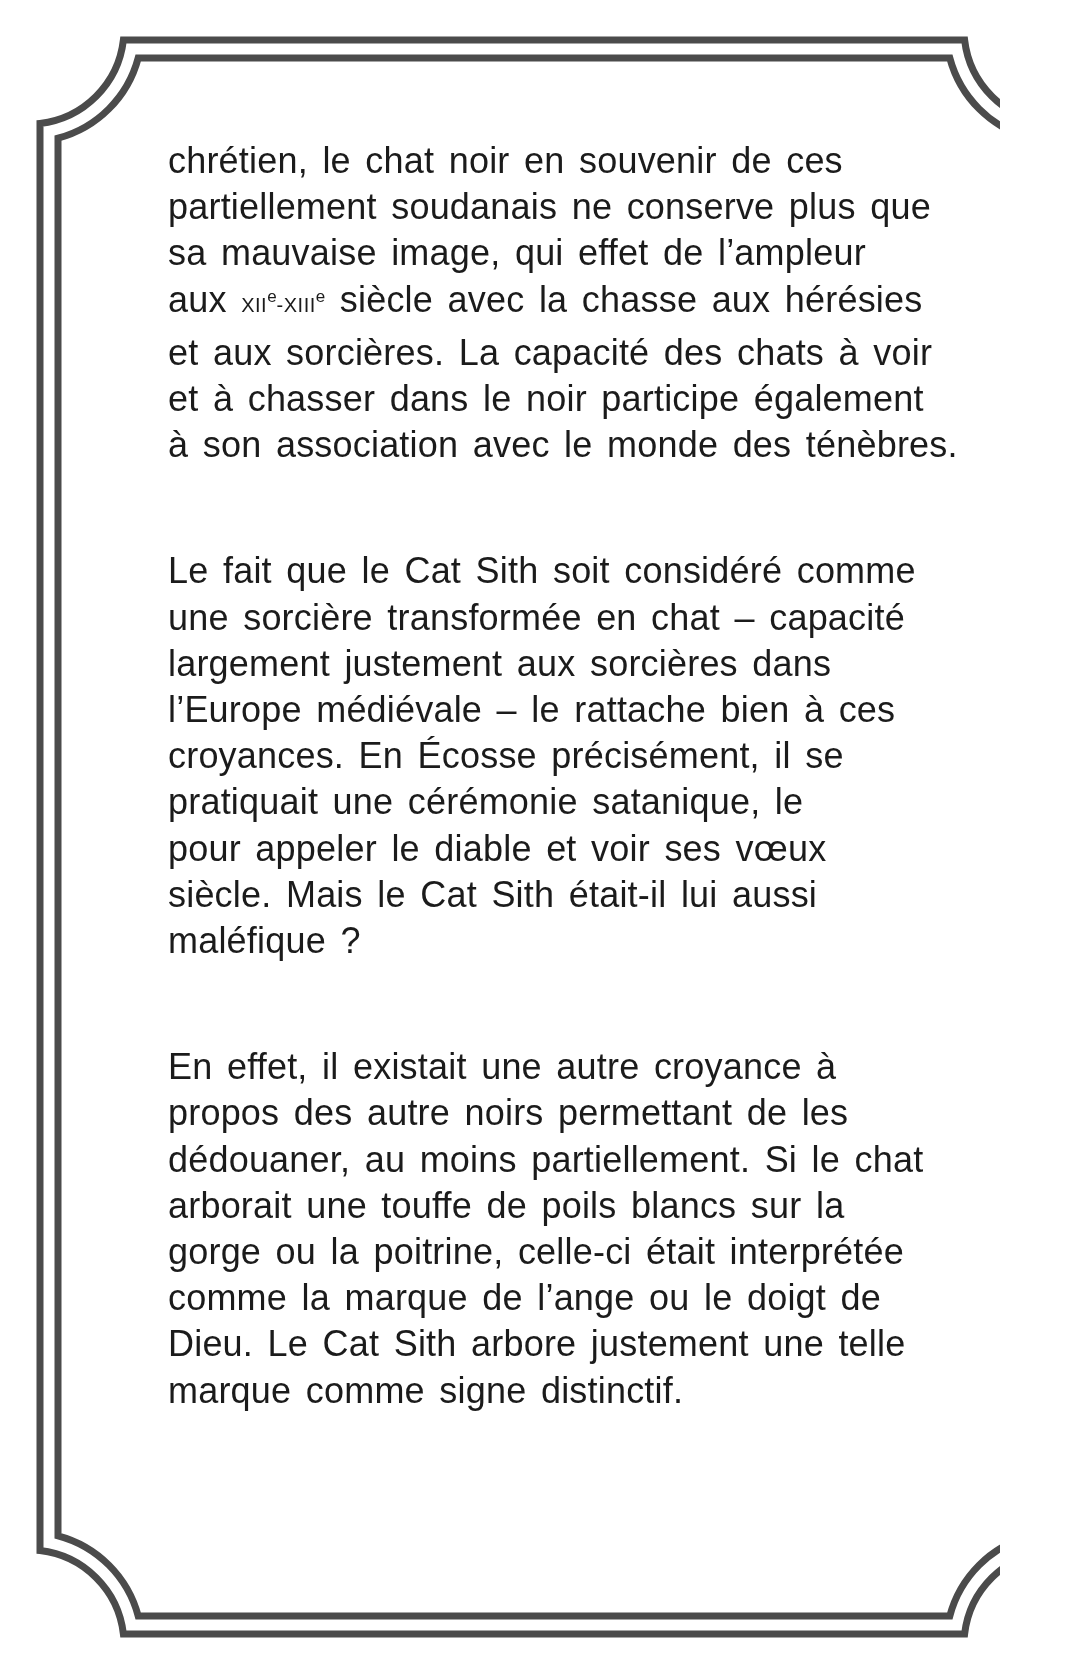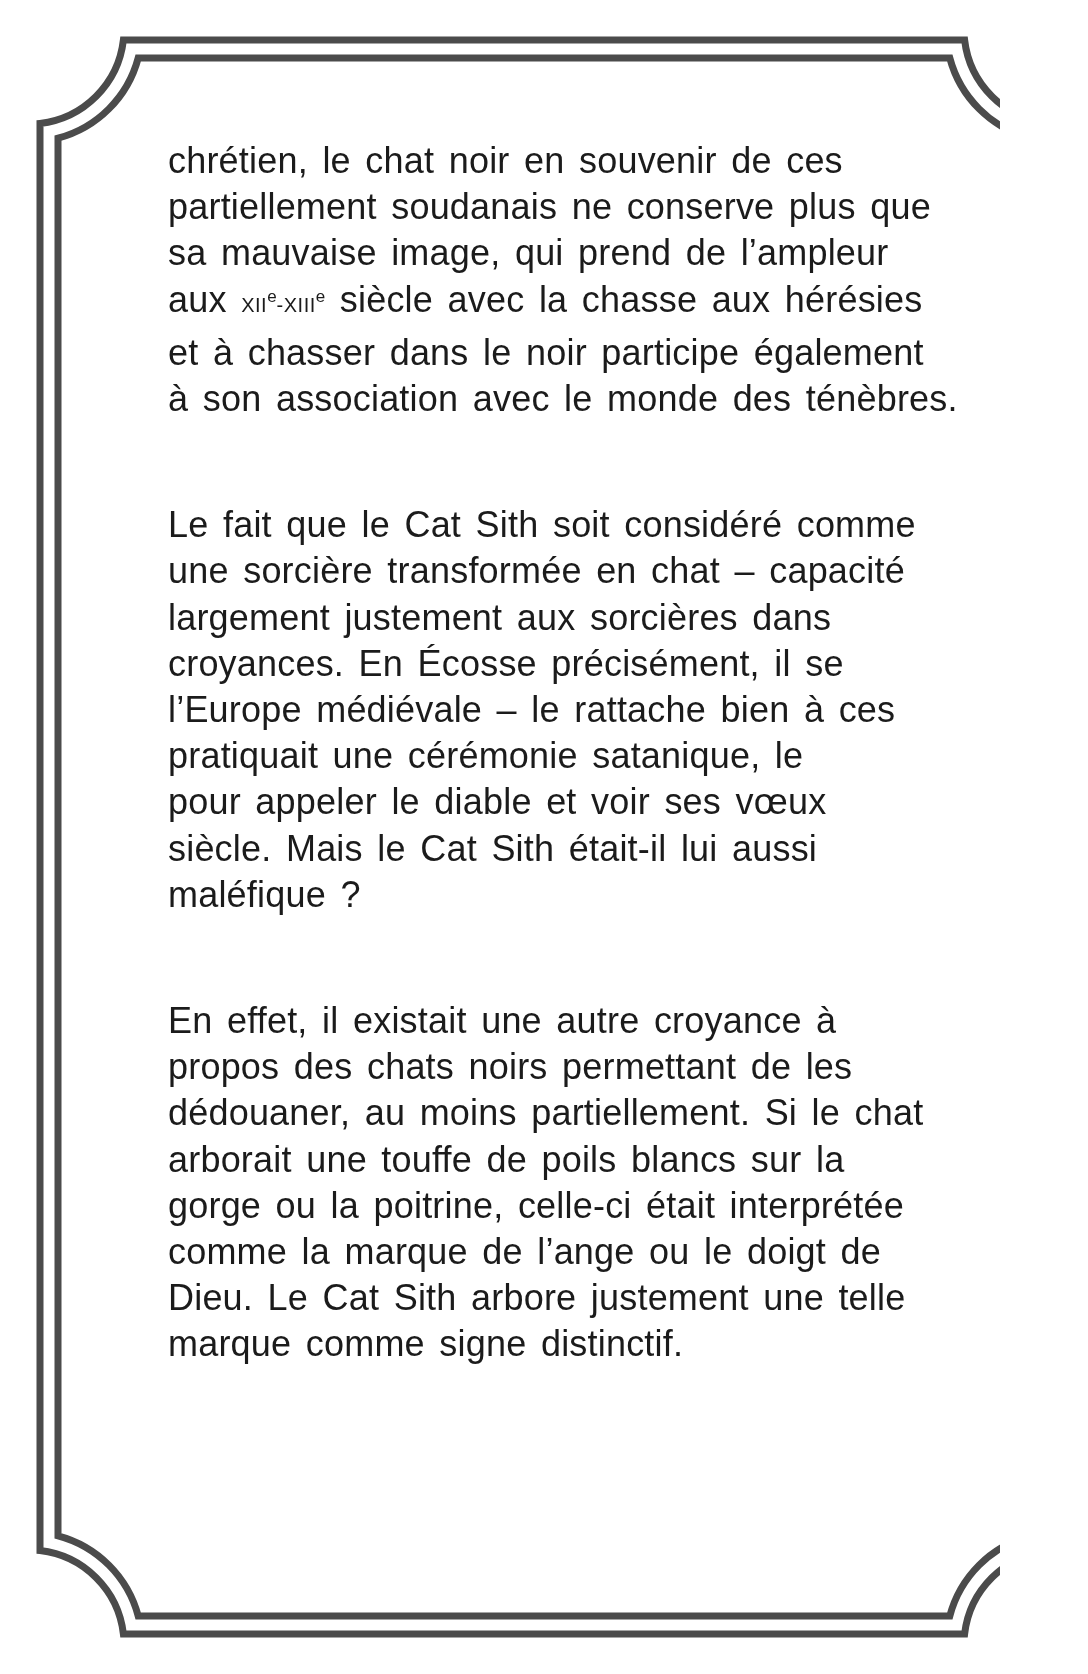--- a/index.html
+++ b/index.html
@@ -79,41 +79,42 @@
              L 138.2 1616
              A 113 113 0 0 0 58 1535.8
              Z"></path>
   </svg>
 
   <div class="textblock">
 
     <div class="paragraph">
       <div class="line">chrétien, le chat noir en souvenir de ces</div>
       <div class="line">partiellement soudanais ne conserve plus que</div>
-      <div class="line">sa mauvaise image, qui prend de l’ampleur</div>
+      <div class="line">sa mauvaise image, qui effet de l’ampleur</div>
       <div class="line"><span>aux </span><span class="roman">XII</span><span class="sup">e</span><span class="roman">-</span><span class="roman">XIII</span><span class="sup">e</span><span> siècle avec la chasse aux hérésies</span></div>
+      <div class="line">et aux sorcières. La capacité des chats à voir</div>
       <div class="line">et à chasser dans le noir participe également</div>
       <div class="line">à son association avec le monde des ténèbres.</div>
     </div>
 
     <div class="paragraph">
       <div class="line">Le fait que le Cat Sith soit considéré comme</div>
       <div class="line">une sorcière transformée en chat – capacité</div>
       <div class="line">largement justement aux sorcières dans</div>
+      <div class="line">l’Europe médiévale – le rattache bien à ces</div>
       <div class="line">croyances. En Écosse précisément, il se</div>
-      <div class="line">l’Europe médiévale – le rattache bien à ces</div>
       <div class="line">pratiquait une cérémonie satanique, le</div>
       <div class="line">pour appeler le diable et voir ses vœux</div>
       <div class="line">siècle. Mais le Cat Sith était-il lui aussi</div>
       <div class="line">maléfique ?</div>
     </div>
 
     <div class="paragraph">
       <div class="line">En effet, il existait une autre croyance à</div>
-      <div class="line">propos des chats noirs permettant de les</div>
+      <div class="line">propos des autre noirs permettant de les</div>
       <div class="line">dédouaner, au moins partiellement. Si le chat</div>
       <div class="line">arborait une touffe de poils blancs sur la</div>
       <div class="line">gorge ou la poitrine, celle-ci était interprétée</div>
       <div class="line">comme la marque de l’ange ou le doigt de</div>
       <div class="line">Dieu. Le Cat Sith arbore justement une telle</div>
       <div class="line">marque comme signe distinctif.</div>
     </div>
 
   </div>
 </div>

